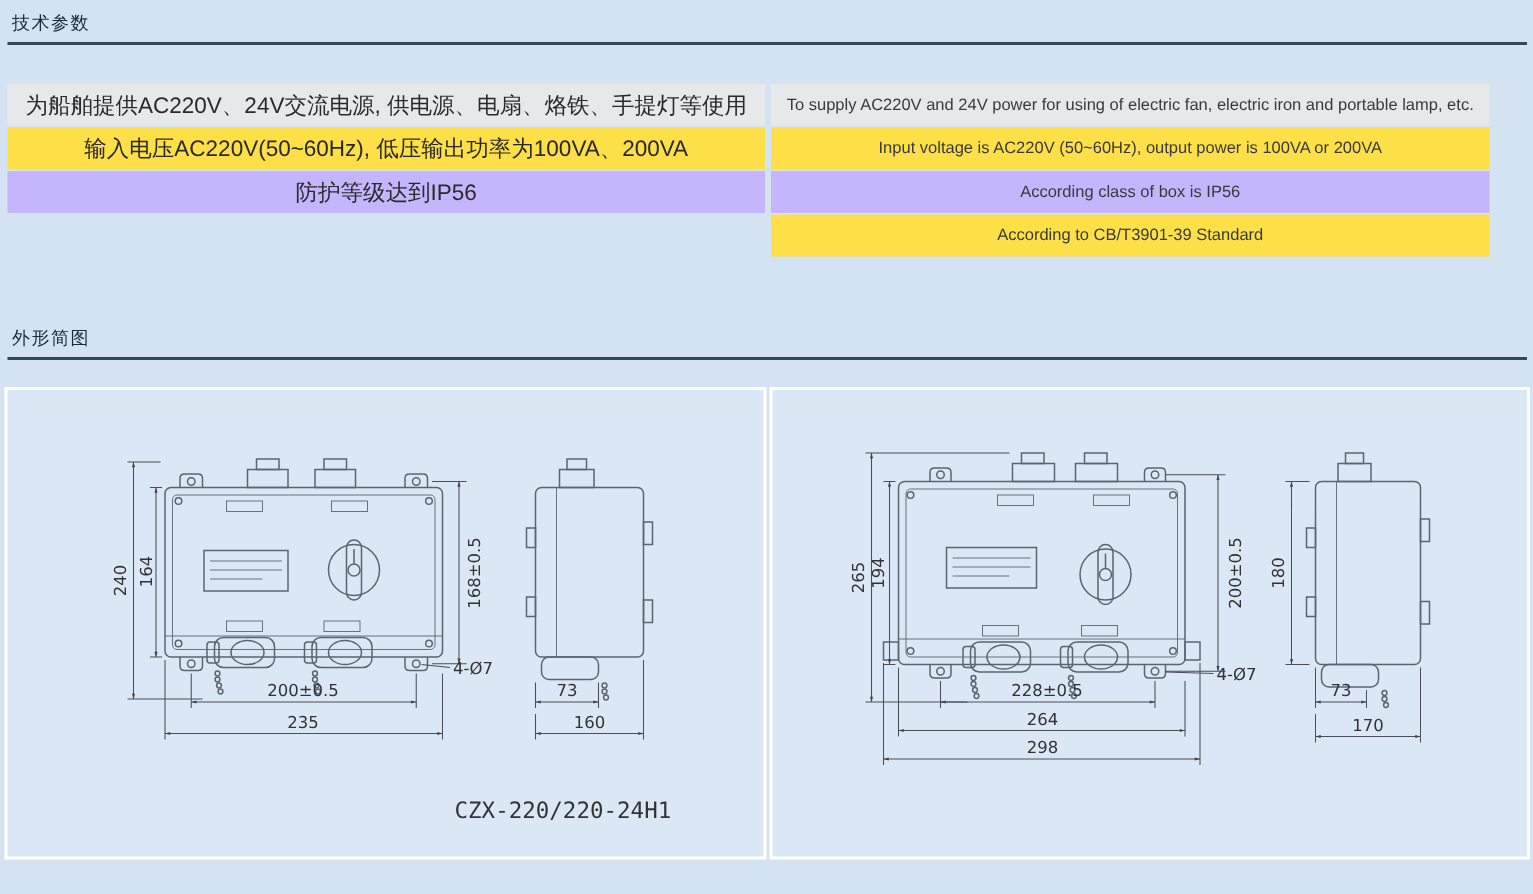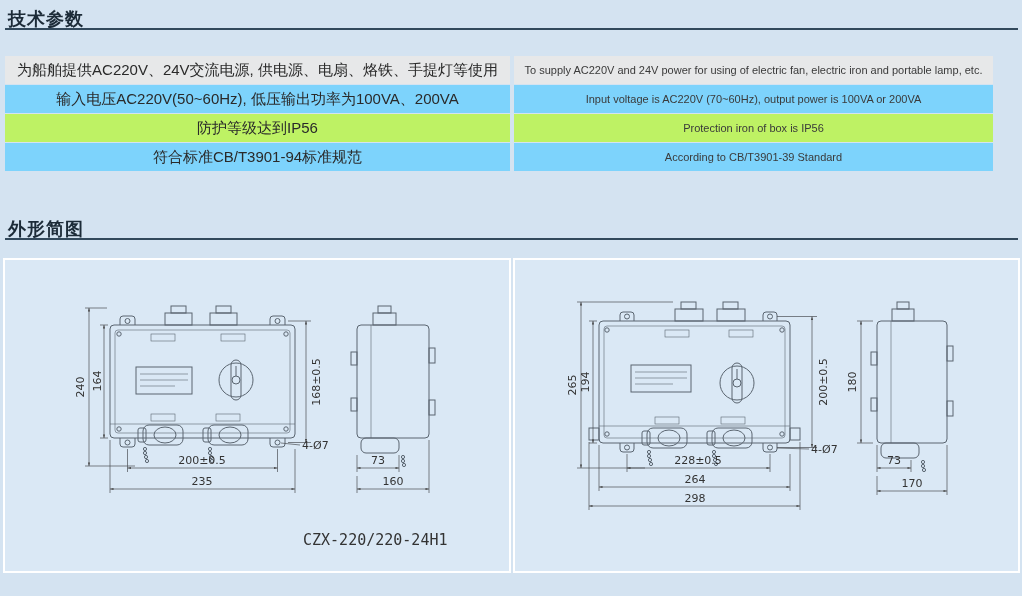--- a/index.html
+++ b/index.html
@@ -5,42 +5,42 @@
   * { margin:0; padding:0; box-sizing:border-box; }
   html,body { width:1022px; height:596px; }
   body {
     position:relative; overflow:hidden;
     background:#d4e3f1;
     font-family:"Liberation Sans","DejaVu Sans",sans-serif;
     color:#2b2b2b;
   }
   .section-title {
     position:absolute; left:8px;
-    font-size:18px; font-weight:bold; color:#1c2b38;
+    font-size:12px; font-weight:normal; color:#1c2b38;
     letter-spacing:1px;
   }
   #title-tech { top:7px; }
   #title-outline { top:217px; }
   .rule { position:absolute; left:5px; width:1013px; height:2px; background:#32495c; }
   #rule-tech { top:28px; }
   #rule-outline { top:238px; }
 
   .spec-col { position:absolute; top:56px; }
   #col-cn { left:5px;  width:505px; }
   #col-en { left:514px; width:479px; }
   .spec-row {
     height:28px; margin-bottom:1px;
     display:flex; align-items:center; justify-content:center;
     text-align:center; white-space:nowrap; overflow:hidden;
   }
   #col-cn .spec-row { font-size:15px; color:#2a2a2a; }
   #col-en .spec-row { font-size:11px; color:#3a3a3a; }
   .shade-a { background:#e7e8e9; }
-  .shade-b { background:#7dd3fc; }
-  .shade-c { background:#bef264; }
+  .shade-b { background:#fde047; }
+  .shade-c { background:#c4b5fd; }
 
   .panel {
     position:absolute; top:258px; height:315px;
     background:#dae8f5; border:2px solid #ffffff;
   }
   #panel-h1 { left:3px;  width:508px; }
   #panel-h2 { left:513px; width:507px; }
   .drawing { position:absolute; top:8px; left:0; }
   .model-label {
     position:absolute; bottom:22px;
@@ -62,27 +62,26 @@
 
 <div>
 
   <h2 class="section-title" id="title-tech">技术参数</h2>
   <div class="rule" id="rule-tech"></div>
 
   <div class="spec-col" id="col-cn">
     <div class="spec-row shade-a">为船舶提供AC220V、24V交流电源, 供电源、电扇、烙铁、手提灯等使用</div>
     <div class="spec-row shade-b">输入电压AC220V(50~60Hz), 低压输出功率为100VA、200VA</div>
     <div class="spec-row shade-c">防护等级达到IP56</div>
-    <div class="spec-row shade-b">符合标准CB/T3901-94标准规范</div>
   </div>
 
   <div class="spec-col" id="col-en">
     <div class="spec-row shade-a">To supply AC220V and 24V power for using of electric fan, electric iron and portable lamp, etc.</div>
-    <div class="spec-row shade-b">Input voltage is AC220V (70~60Hz), output power is 100VA or 200VA</div>
-    <div class="spec-row shade-c">Protection iron of box is IP56</div>
+    <div class="spec-row shade-b">Input voltage is AC220V (50~60Hz), output power is 100VA or 200VA</div>
+    <div class="spec-row shade-c">According class of box is IP56</div>
     <div class="spec-row shade-b">According to CB/T3901-39 Standard</div>
   </div>
 
   <h2 class="section-title" id="title-outline">外形简图</h2>
   <div class="rule" id="rule-outline"></div>
 
   <div class="panel" id="panel-h1">
     <svg class="drawing" width="504" height="240" viewBox="0 0 504 240">
       <defs>
         <marker id="arA" viewBox="0 0 10 10" refX="10" refY="5" markerWidth="7" markerHeight="5" orient="auto-start-reverse">

